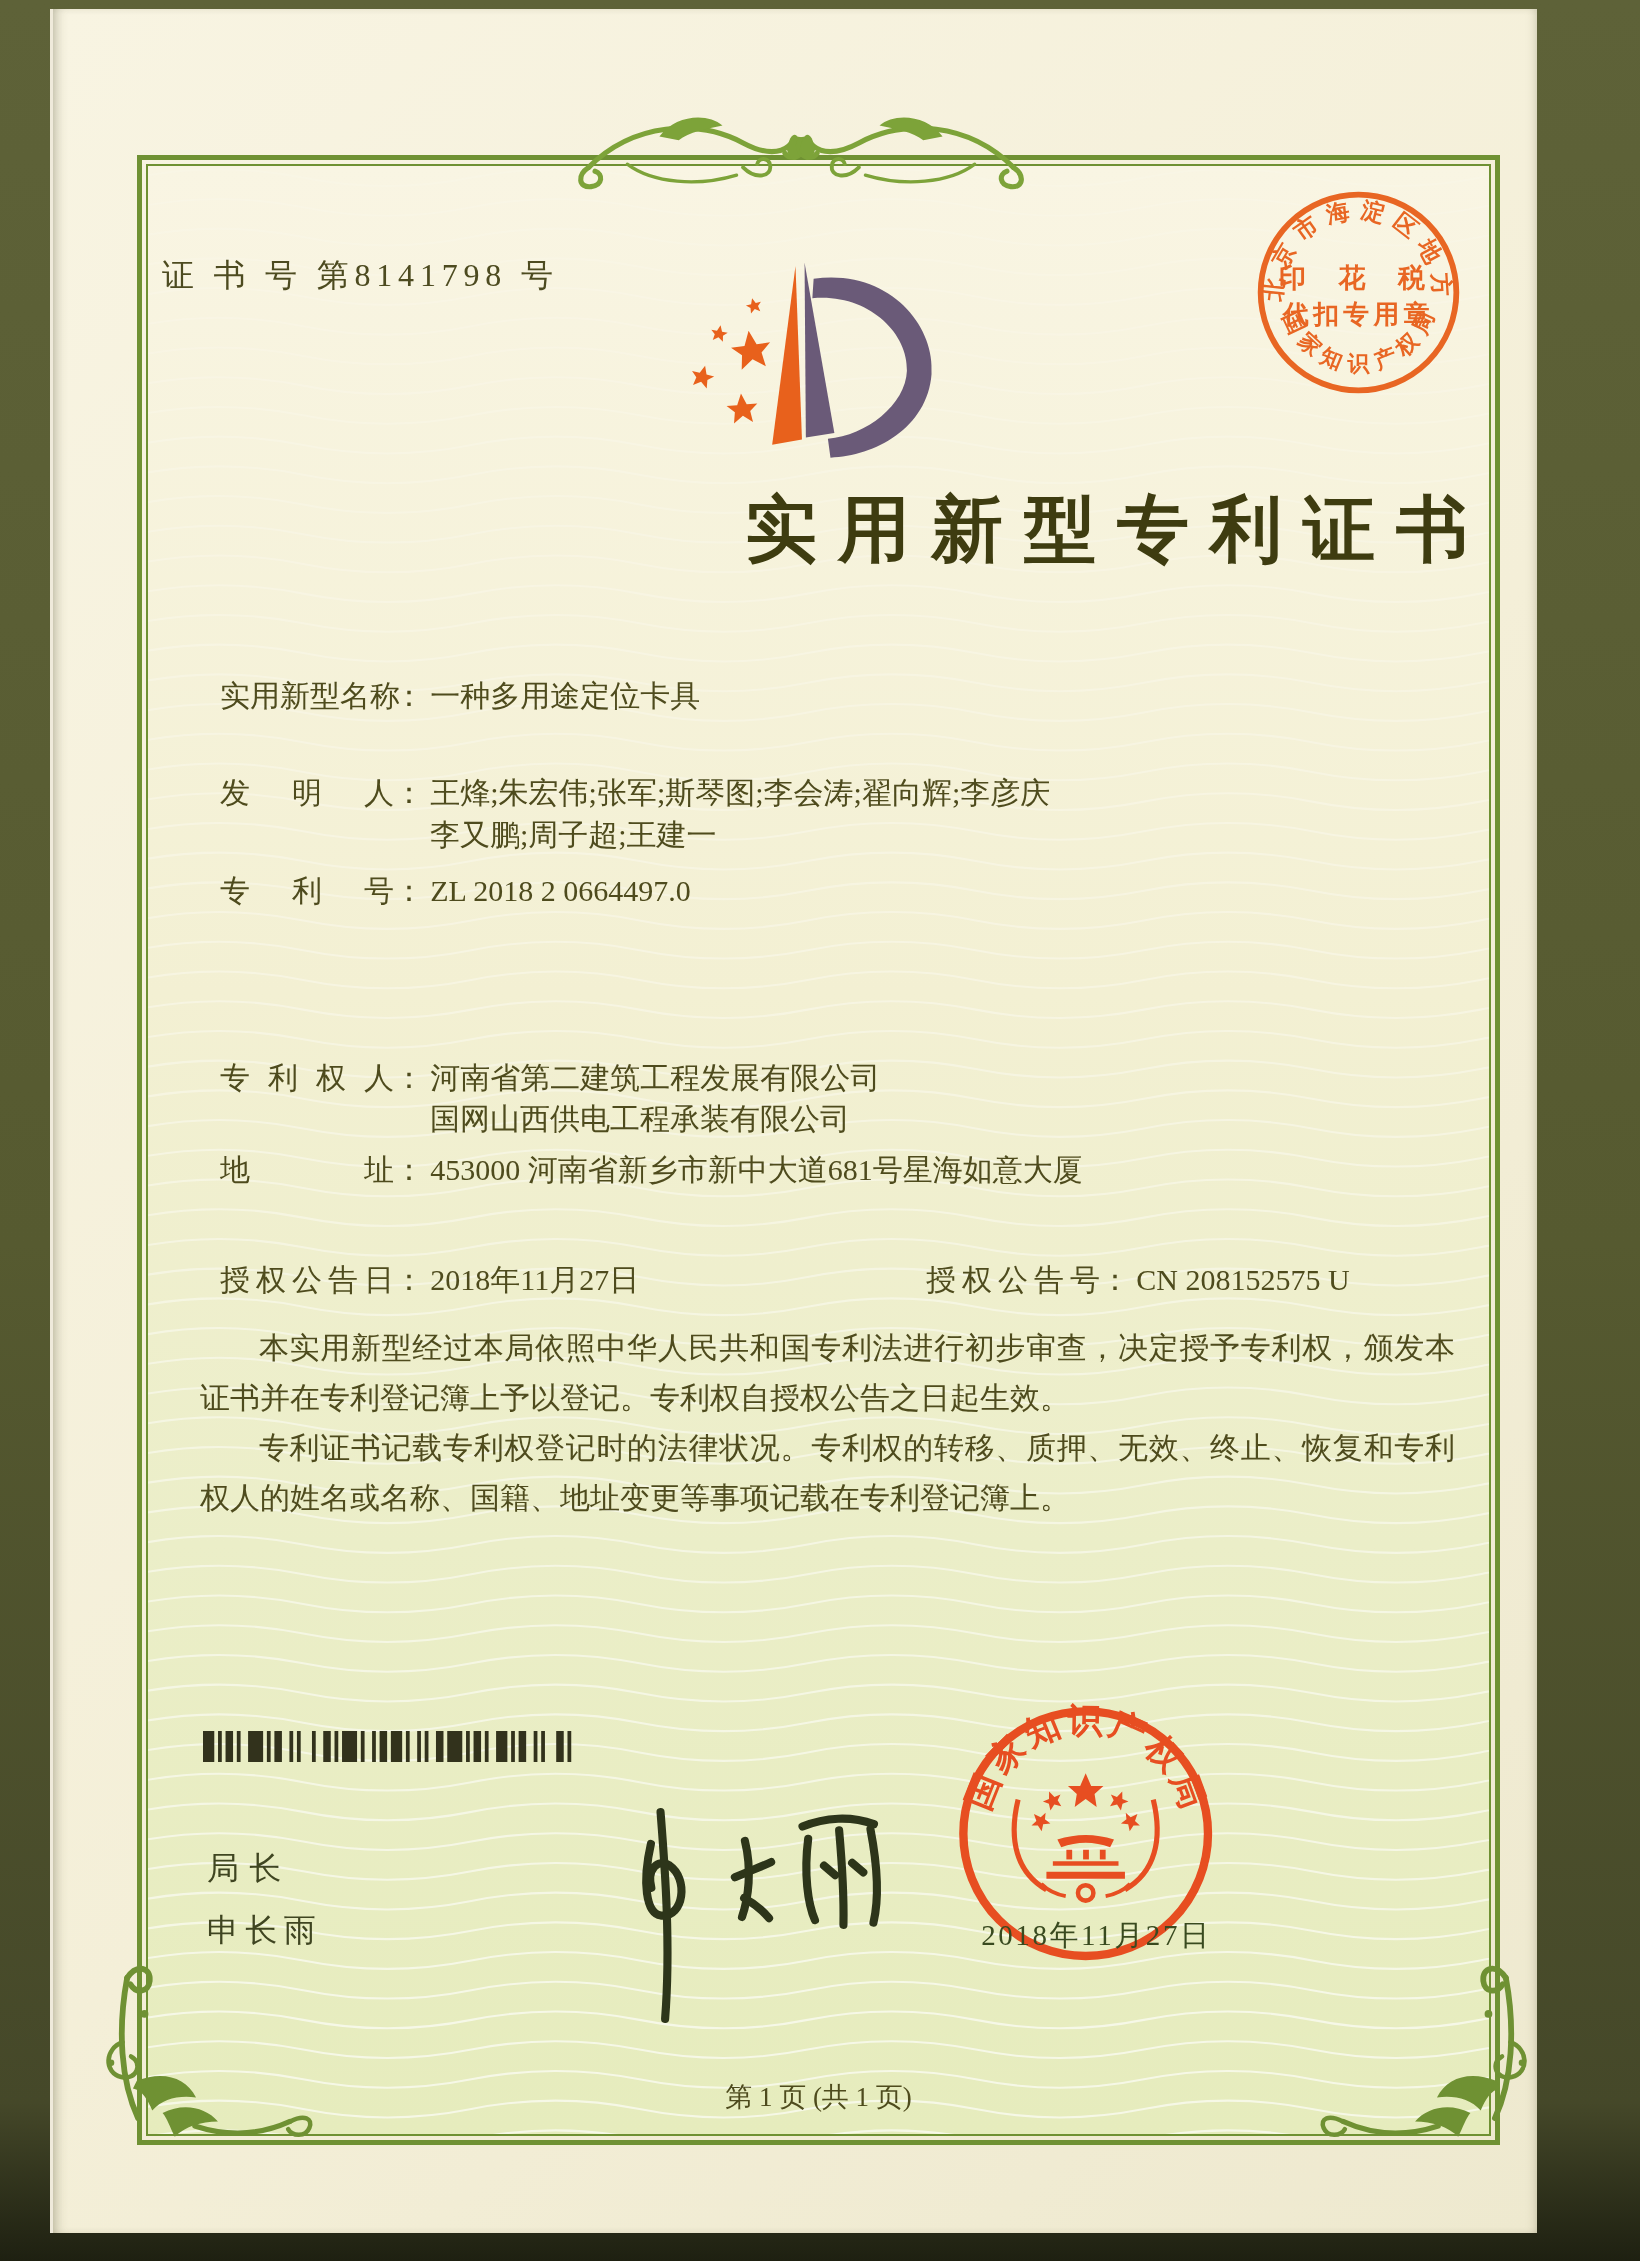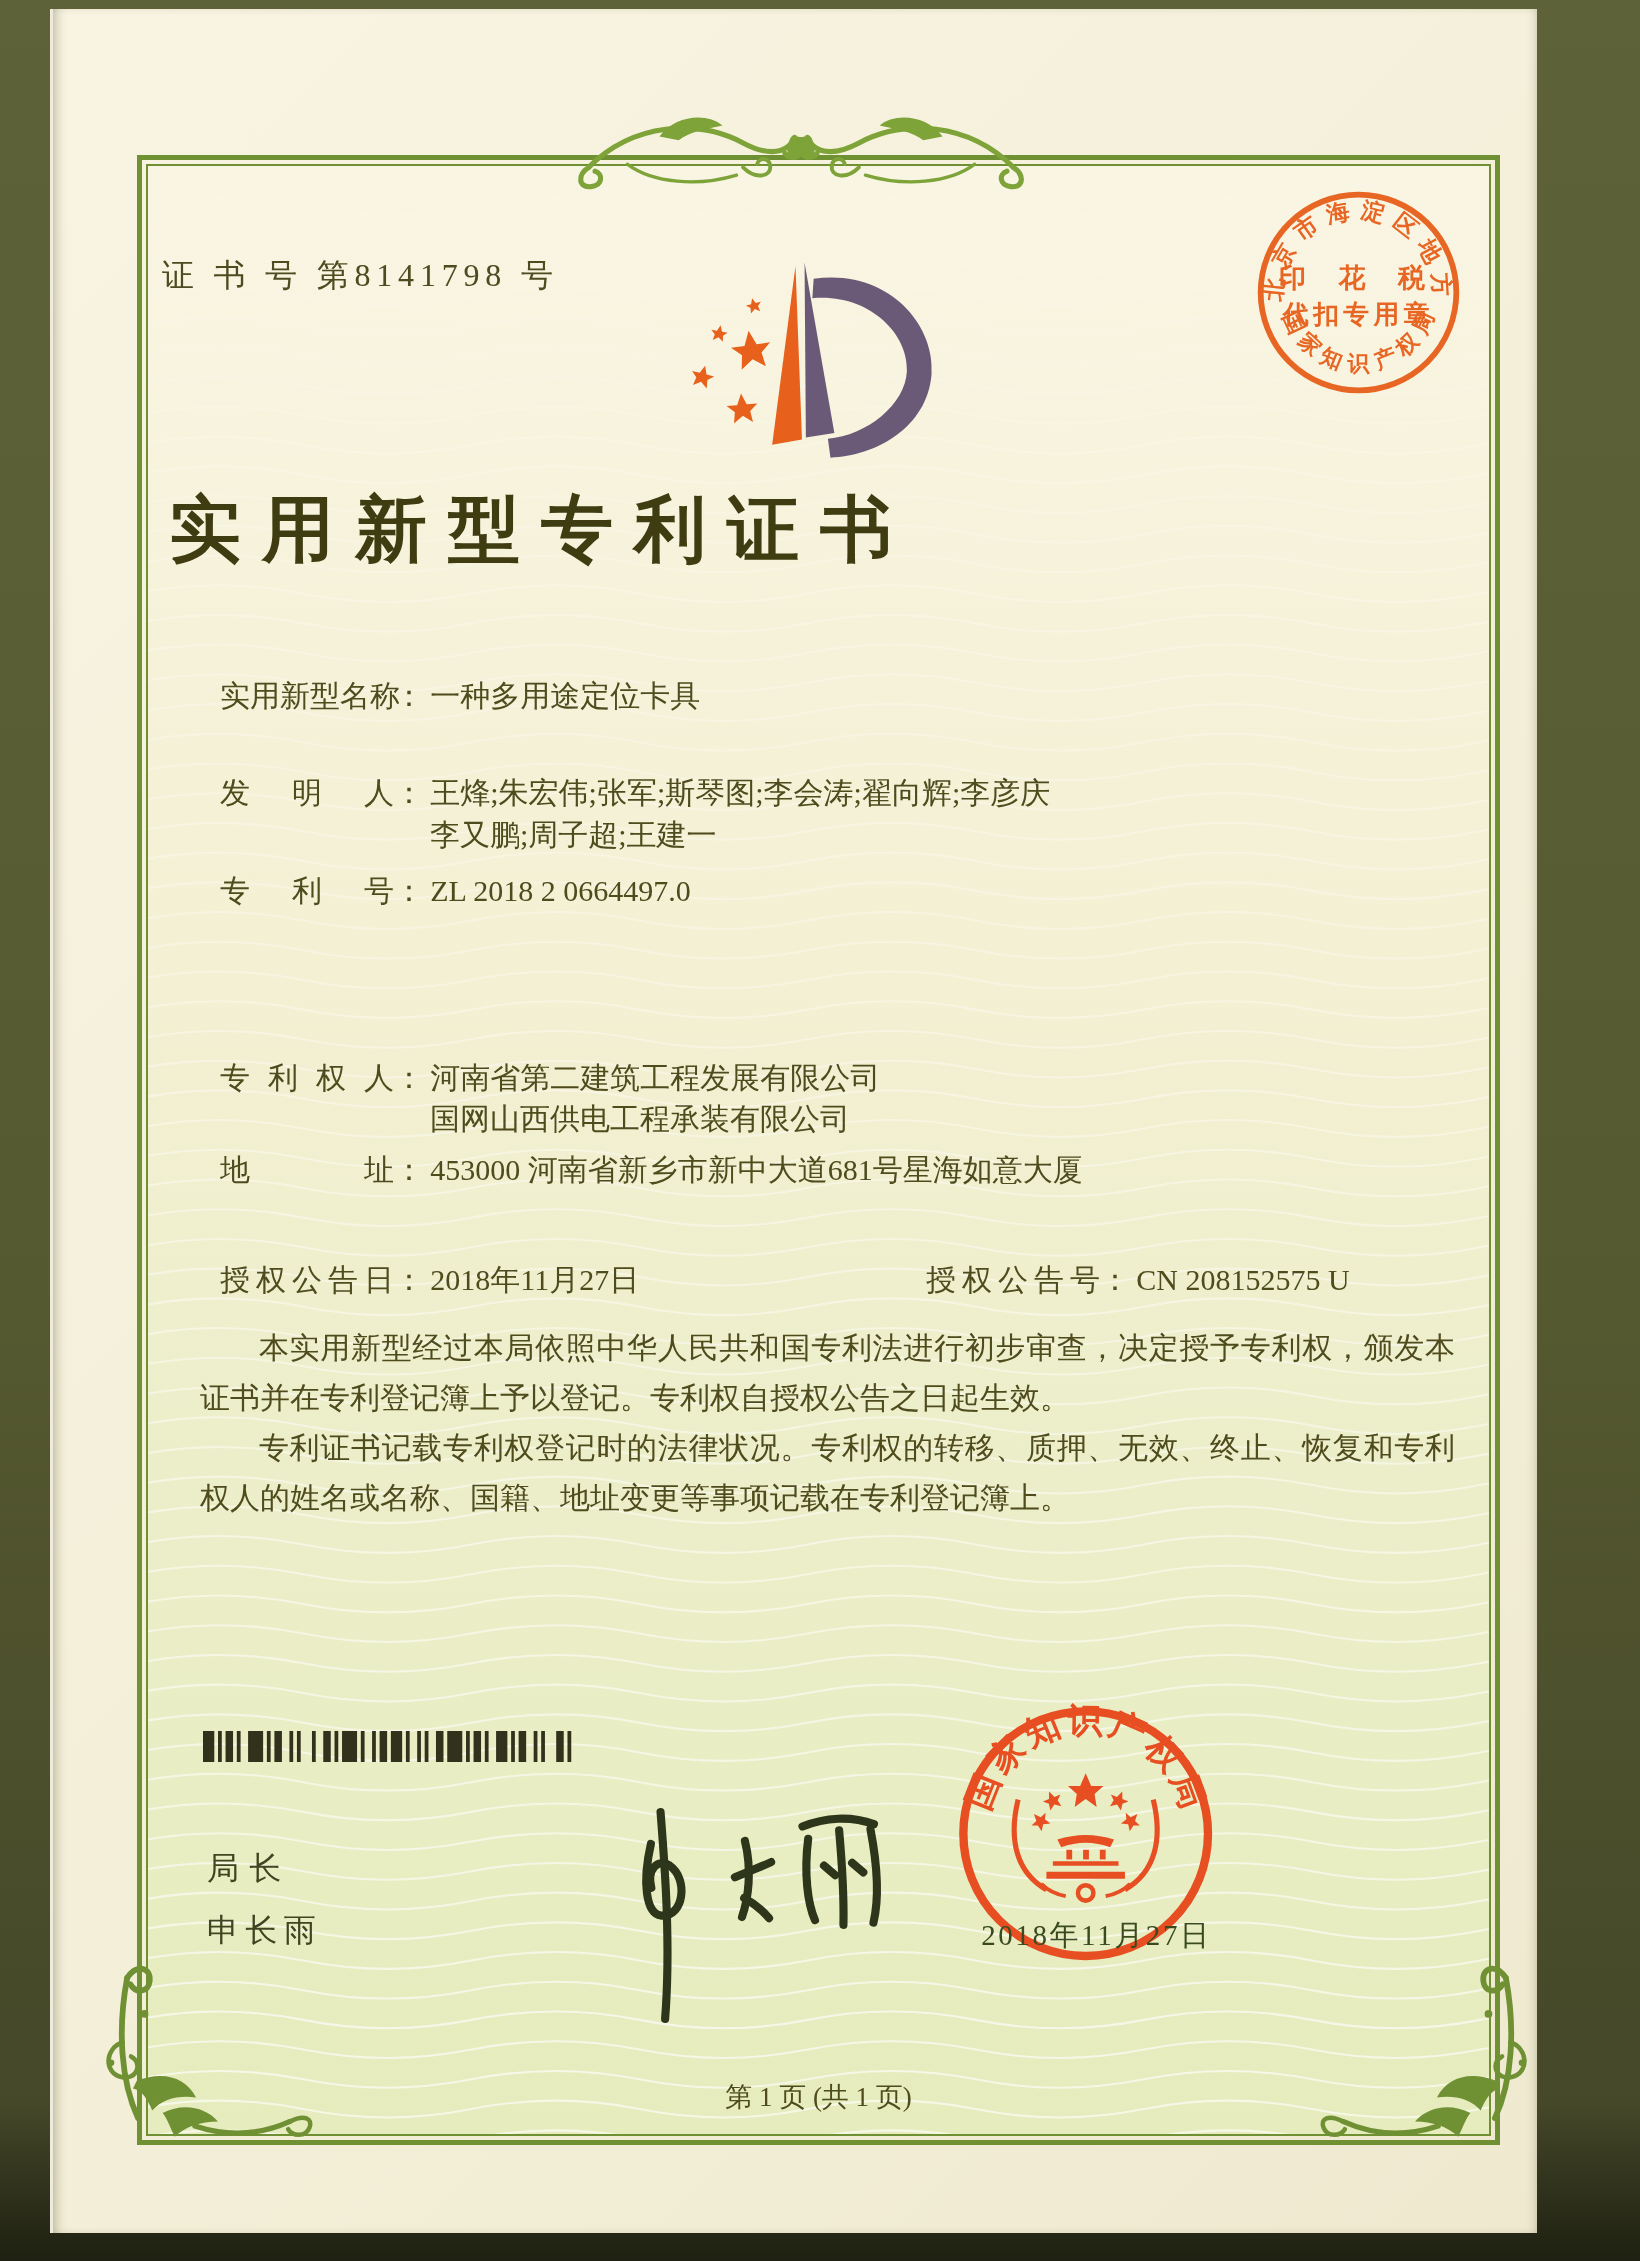--- a/index.html
+++ b/index.html
@@ -18,22 +18,22 @@
   .frame-inner{
     position:absolute;inset:3.9px;border:2.6px solid #6f9133;overflow:hidden;
     background:linear-gradient(180deg,#f9f5e3 0%,#f3f0d3 42%,#ebeec8 70%,#e6ecbd 100%);
   }
   .waves{position:absolute;left:0;top:0;width:100%;height:100%;}
 
   .cert-no{position:absolute;left:14px;top:88px;font-size:32px;letter-spacing:5.8px;color:#4d4b20;}
   .logo{position:absolute;left:527px;top:75px;width:298px;height:237px;}
   .tax-stamp{position:absolute;left:1103px;top:19.3px;width:215px;height:215px;opacity:.96;}
   .tax-stamp text{fill:#e8611c;font-weight:bold;font-family:"Liberation Serif","DejaVu Serif",serif;}
-  .title{position:absolute;left:0;right:0;top:316px;margin:0;text-align:left;
-         font-size:72px;font-weight:bold;letter-spacing:21px;padding-left:21px;color:#3e3c10;}
+  .title{position:absolute;left:0;right:0;top:316px;margin:0;text-align:right;
+         font-size:72px;font-weight:bold;letter-spacing:21px;padding-left:30px;color:#3e3c10;}
 
   .row{position:absolute;left:72px;font-size:30px;color:#4e4b1d;white-space:nowrap;}
   .row .lab{display:inline-block;width:174px;text-align:justify;text-align-last:justify;vertical-align:top;}
   .row .val{margin-left:6.4px;}
   .cont{position:absolute;left:282px;font-size:30px;color:#4e4b1d;white-space:nowrap;}
   .grant-no-row{left:778px;}
 
   .paras{position:absolute;left:52px;top:1157px;width:1255px;font-size:30px;line-height:50px;
          text-align:justify;color:#4e4b1d;}
   .paras p{margin:0;text-indent:59px;}

